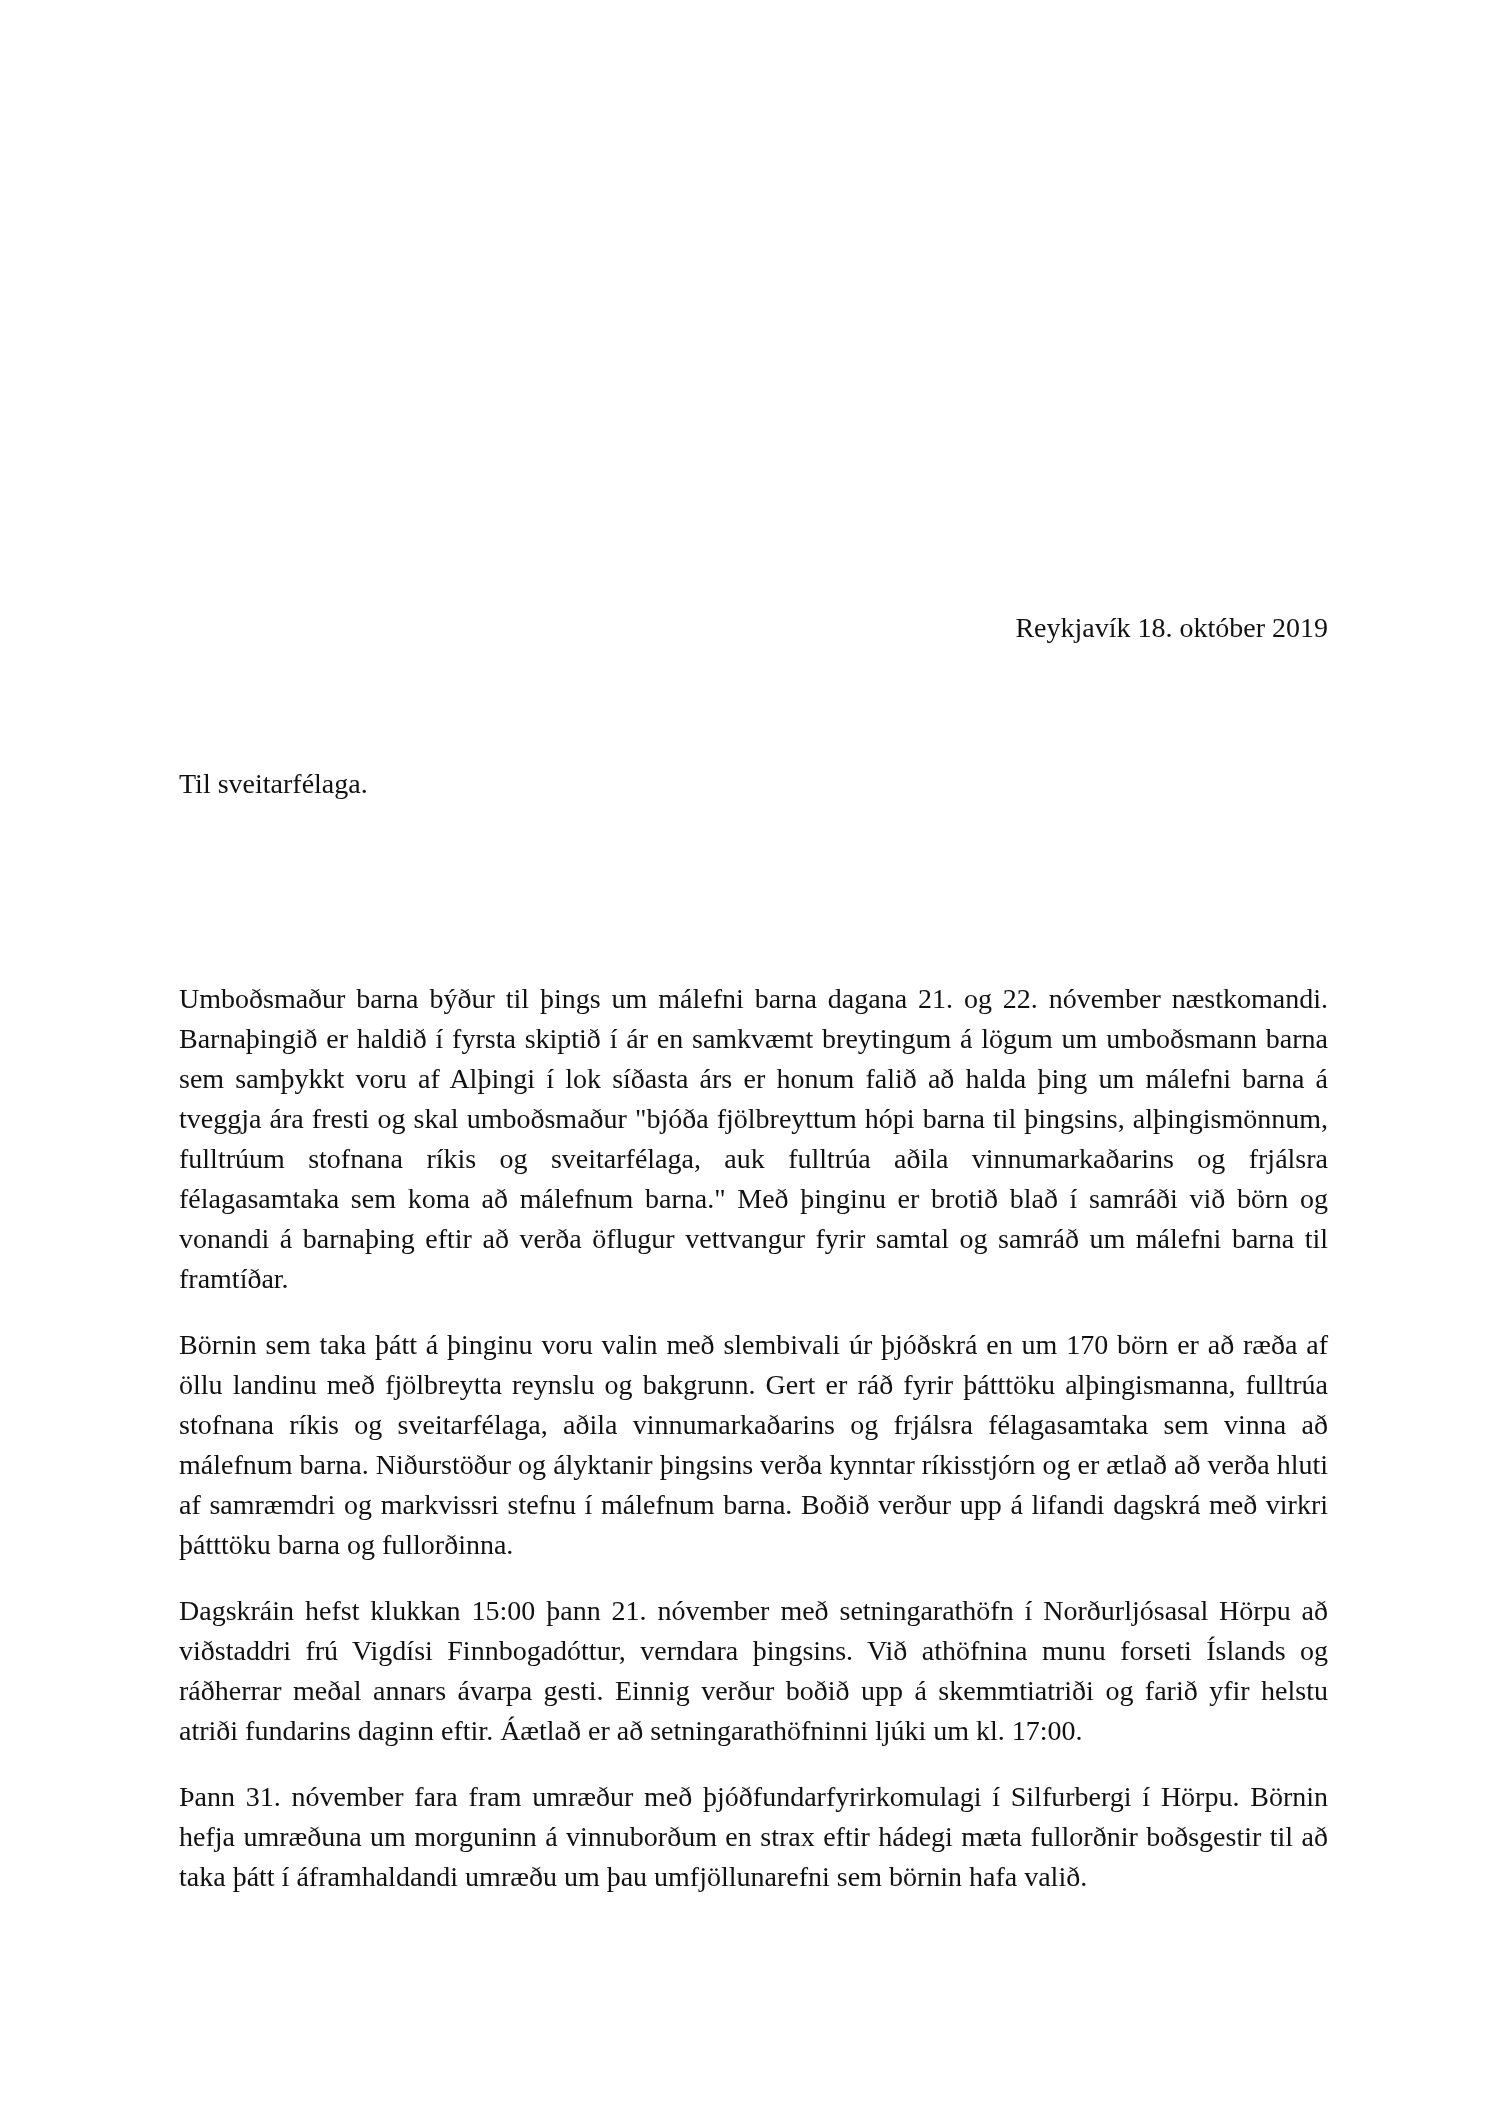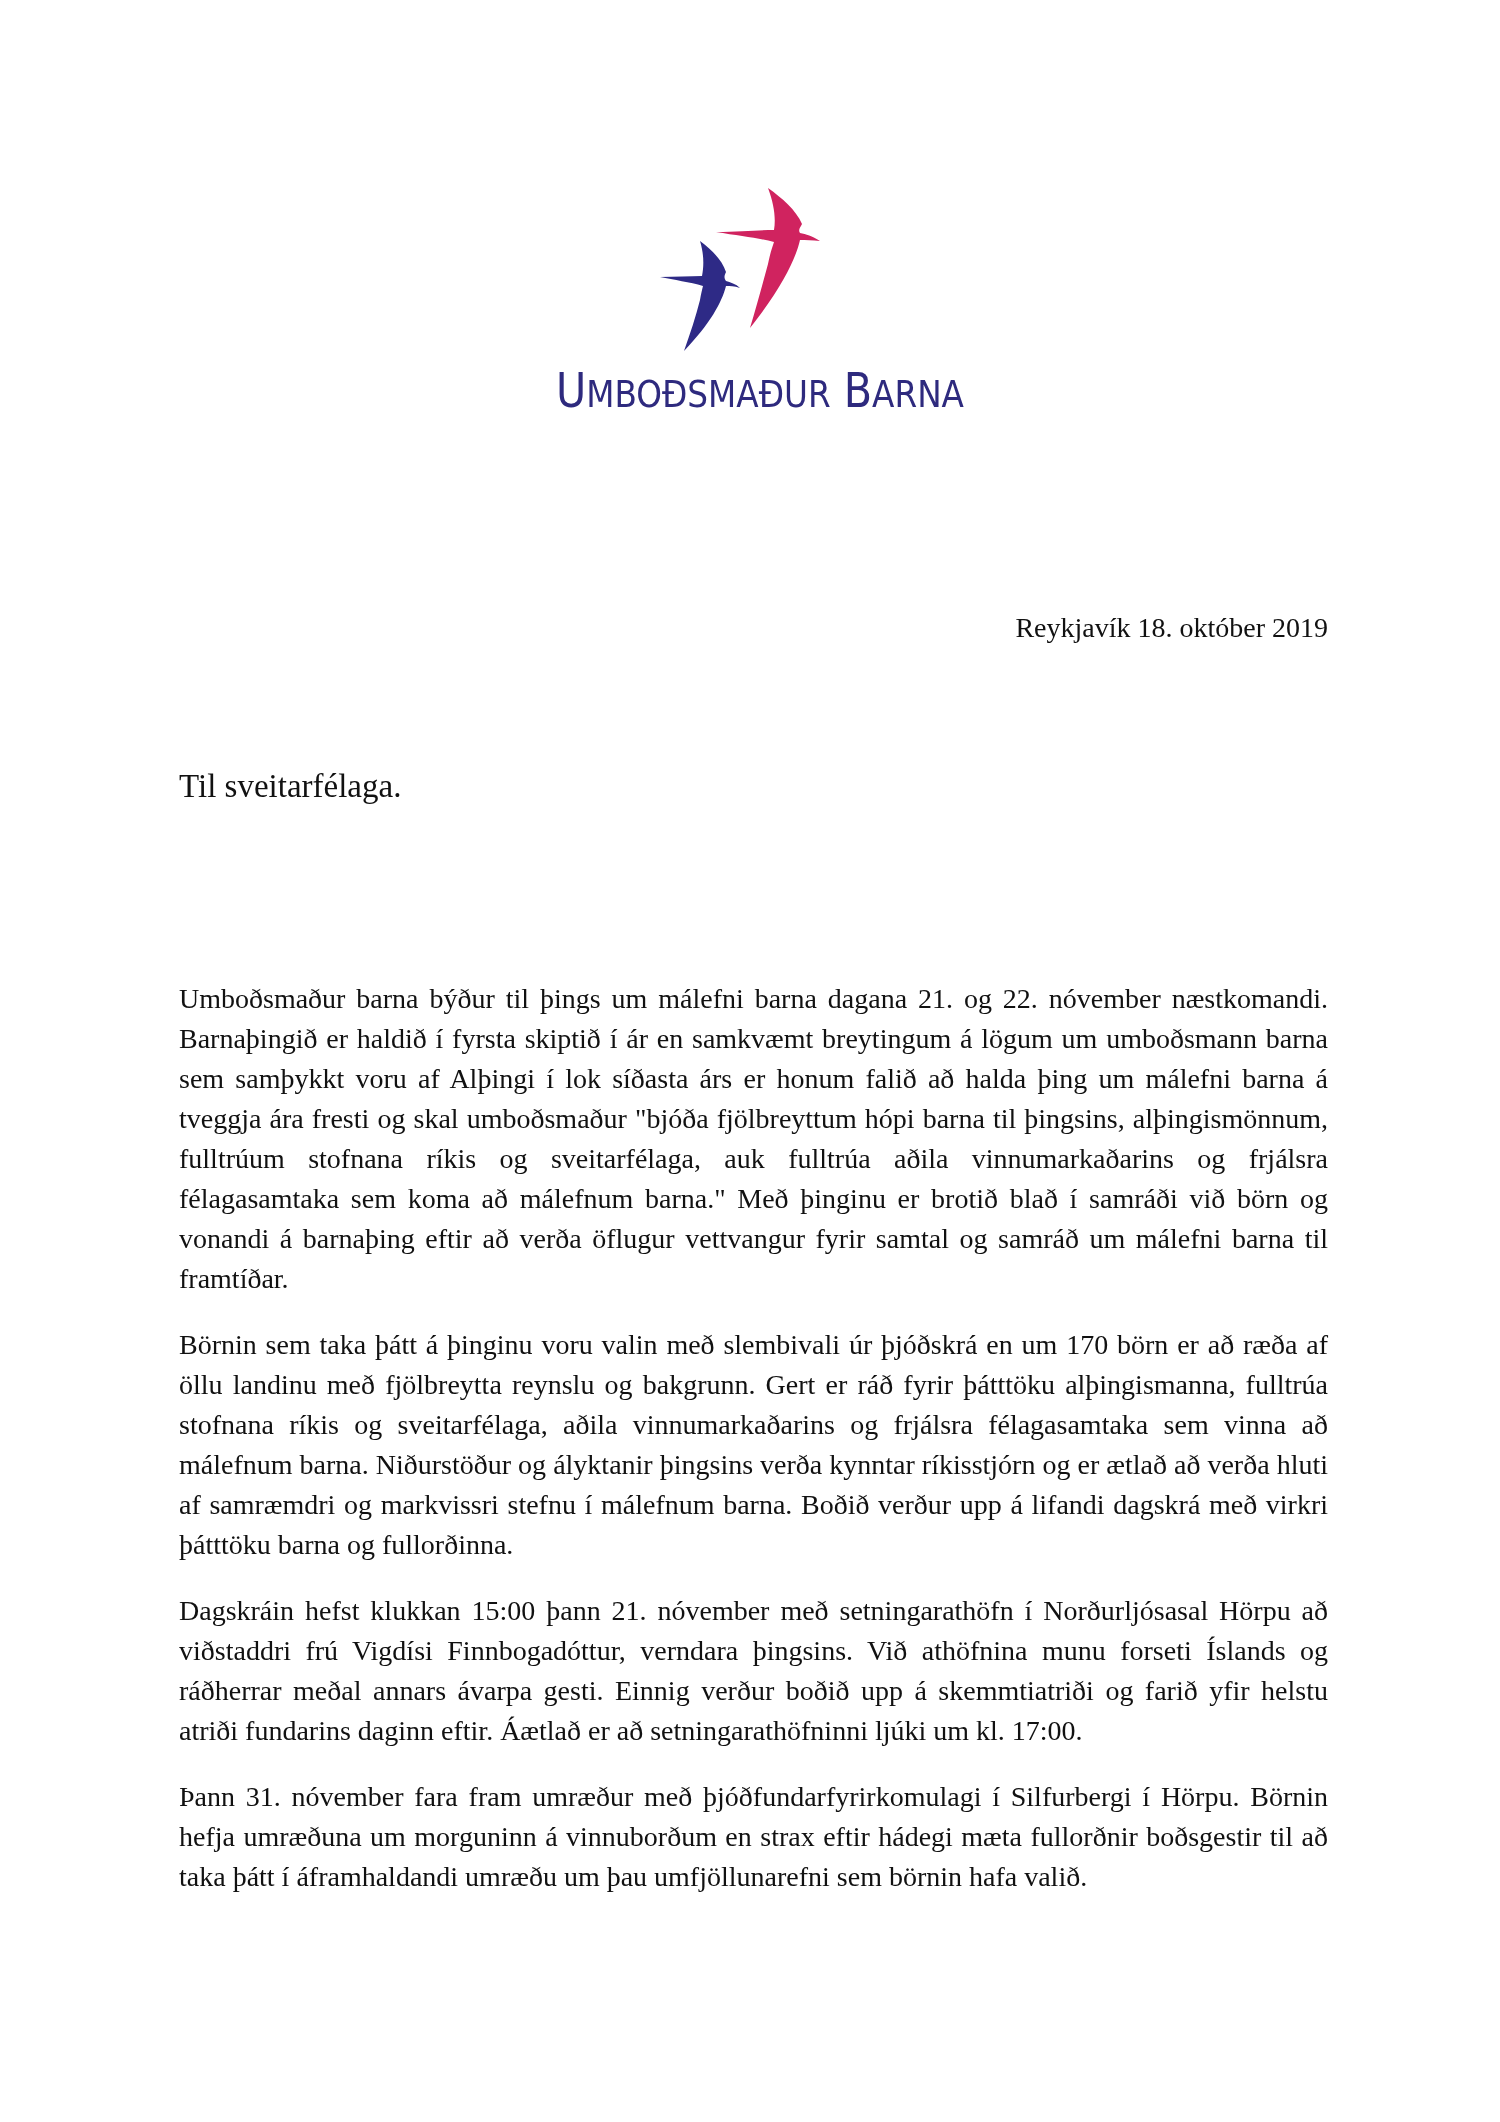--- a/index.html
+++ b/index.html
@@ -65,21 +65,21 @@
     font-size: 28px;
     white-space: nowrap;
     margin-top: 40px;
   }
 
   
   .recipient {
     position: absolute;
     left: 179px;
     top: 768px;
-    font-size: 33px;
+    font-size: 28px;
     white-space: nowrap;
     text-align: center;
   }
 
   
   .heading {
     position: absolute;
     left: 179px;
     top: 897px;
     font-size: 28px;
@@ -100,49 +100,20 @@
     margin: 17px 0 26px 0;
     text-align: justify;
     text-align-last: left;
   }
 </style>
 </head>
 <body>
 
 <div class="page">
 
-  <div class="logo">
-    <svg class="logo-birds" viewBox="0 0 200 180" xmlns="http://www.w3.org/2000/svg">
-
-      <path id="pink-bird" d="M118 10
-           C 132 20, 146 32, 152 46
-           C 150 50, 148 52, 150 55
-           C 156 56, 162 58, 170 63
-           C 162 62, 156 62, 150 62
-           C 146 80, 132 110, 100 150
-           C 106 130, 112 108, 118 86
-           C 120 76, 122 70, 124 64
-           C 110 60, 90 58, 66 54
-           C 90 54, 110 52, 124 52
-           C 126 40, 124 26, 118 10 Z" fill="#d0235f"></path>
-
-      <path id="blue-bird" d="M50 63
-           C 62 72, 72 82, 76 94
-           C 74 98, 74 100, 76 103
-           C 80 104, 86 106, 90 110
-           C 84 108, 80 108, 76 108
-           C 72 124, 60 146, 34 173
-           C 40 156, 46 138, 50 122
-           C 51 116, 52 112, 53 108
-           C 40 104, 24 102, 10 99
-           C 26 99, 40 98, 52 98
-           C 54 88, 54 76, 50 63 Z" fill="#2e2a86"></path>
-    </svg>
-    <div class="logo-text" style="color: rgb(46, 42, 126);"><span>U</span><span class="small">MBOÐSMAÐUR</span>&nbsp;<span>B</span><span class="small">ARNA</span></div>
-  </div>
 
   <div class="date-line">Reykjavík 18. október 2019</div>
 
   <div class="recipient">Til sveitarfélaga.</div>
 
 
   <div class="body-text">
     <p>Umboðsmaður barna býður til þings um málefni barna dagana 21. og 22. nóvember næstkomandi. Barnaþingið er haldið í fyrsta skiptið í ár en samkvæmt breytingum á lögum um umboðsmann barna sem samþykkt voru af Alþingi í lok síðasta árs er honum falið að halda þing um málefni barna á tveggja ára fresti og skal umboðsmaður "bjóða fjölbreyttum hópi barna til þingsins, alþingismönnum, fulltrúum stofnana ríkis og sveitarfélaga, auk fulltrúa aðila vinnumarkaðarins og frjálsra félagasamtaka sem koma að málefnum barna." Með þinginu er brotið blað í samráði við börn og vonandi á barnaþing eftir að verða öflugur vettvangur fyrir samtal og samráð um málefni barna til framtíðar.</p>
     <p>Börnin sem taka þátt á þinginu voru valin með slembivali úr þjóðskrá en um  170 börn er að ræða  af öllu landinu með fjölbreytta reynslu og bakgrunn. Gert er ráð fyrir þátttöku alþingismanna, fulltrúa stofnana ríkis og sveitarfélaga, aðila vinnumarkaðarins og frjálsra félagasamtaka sem vinna að málefnum barna. Niðurstöður og ályktanir þingsins verða kynntar ríkisstjórn og er ætlað að verða hluti af samræmdri og markvissri stefnu í málefnum barna. Boðið verður upp á lifandi dagskrá með virkri þátttöku barna og fullorðinna.</p>
     <p>Dagskráin hefst klukkan 15:00 þann 21. nóvember með setningarathöfn í Norðurljósasal Hörpu að viðstaddri frú Vigdísi Finnbogadóttur, verndara þingsins. Við athöfnina munu forseti Íslands og  ráðherrar meðal annars ávarpa gesti. Einnig verður boðið upp á skemmtiatriði og farið yfir helstu atriði fundarins daginn eftir. Áætlað er að setningarathöfninni ljúki um kl. 17:00.</p>

